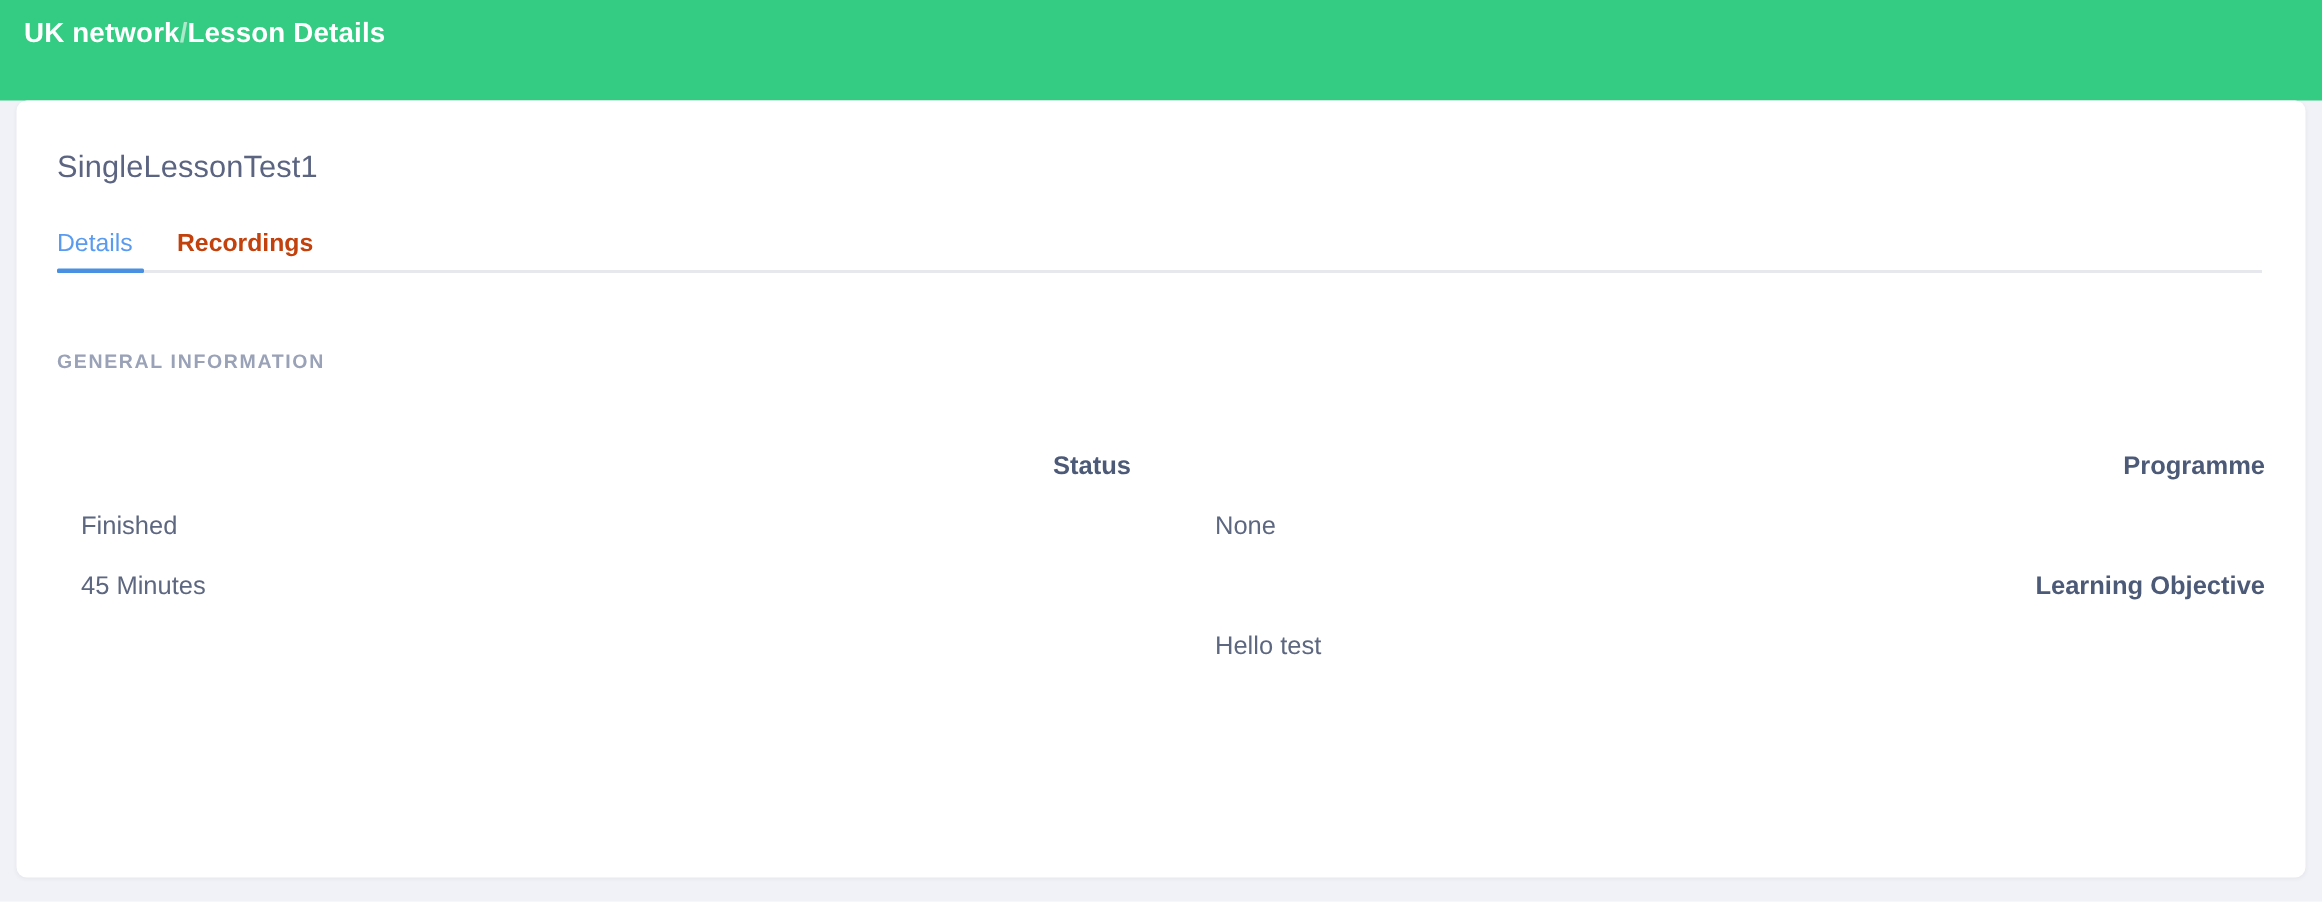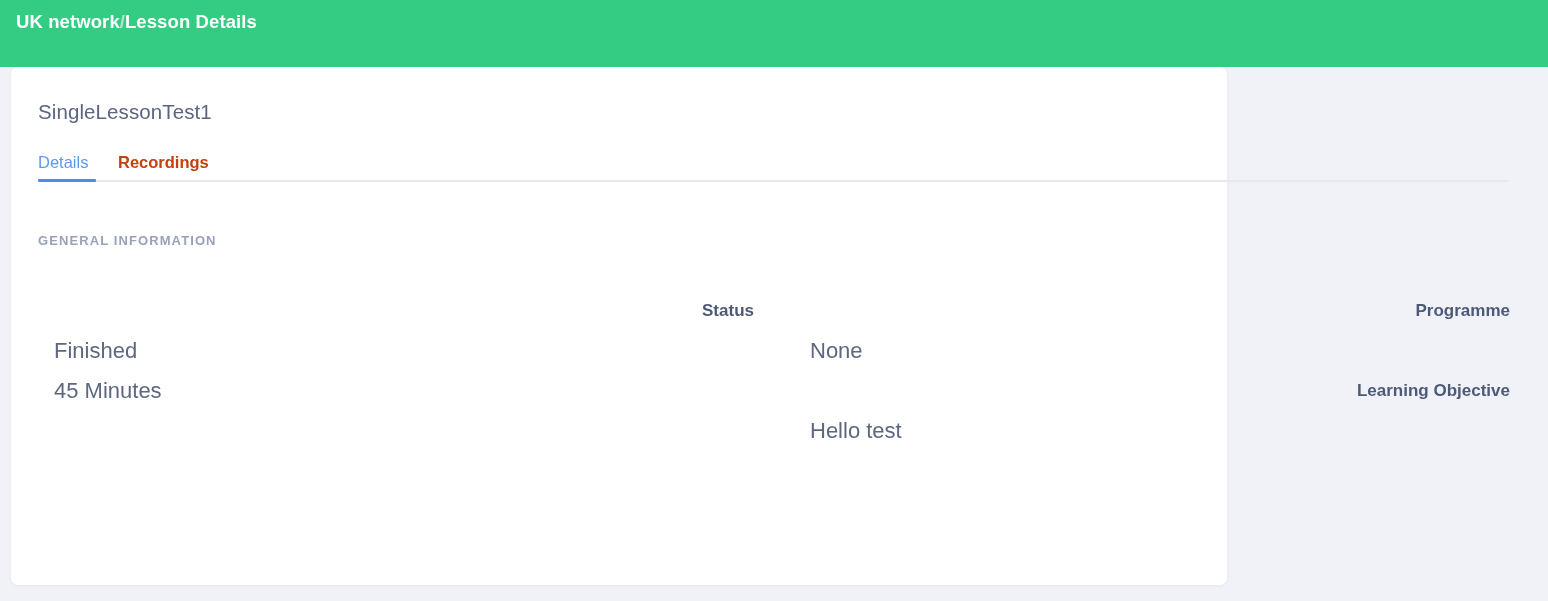--- a/index.html
+++ b/index.html
@@ -56,21 +56,21 @@
     font-weight: bold;
     color: #aee8cb;
     line-height: 26px;
   }
 
   
   .card {
     position: absolute;
     top: 67px;
     left: 11px;
-    width: 1216px;
+    width: 1526px;
     height: 518px;
     background: #ffffff;
     border-radius: 7px;
     box-shadow: 0 1px 3px rgba(40, 50, 80, 0.06);
   }
 
   .card-title {
     position: absolute;
     top: 33px;
     left: 27px;
@@ -169,21 +169,21 @@
   .field-label {
     font-size: 17px;
     font-weight: bold;
     color: #4d5a77;
     line-height: 40px;
     white-space: nowrap;
     text-align: right;
   }
 
   .field-value {
-    font-size: 22px;
+    font-size: 17px;
     font-weight: normal;
     color: #5d6780;
     line-height: 40px;
     white-space: nowrap;
   }
 </style>
 </head>
 <body>
 
 <div id="app">

